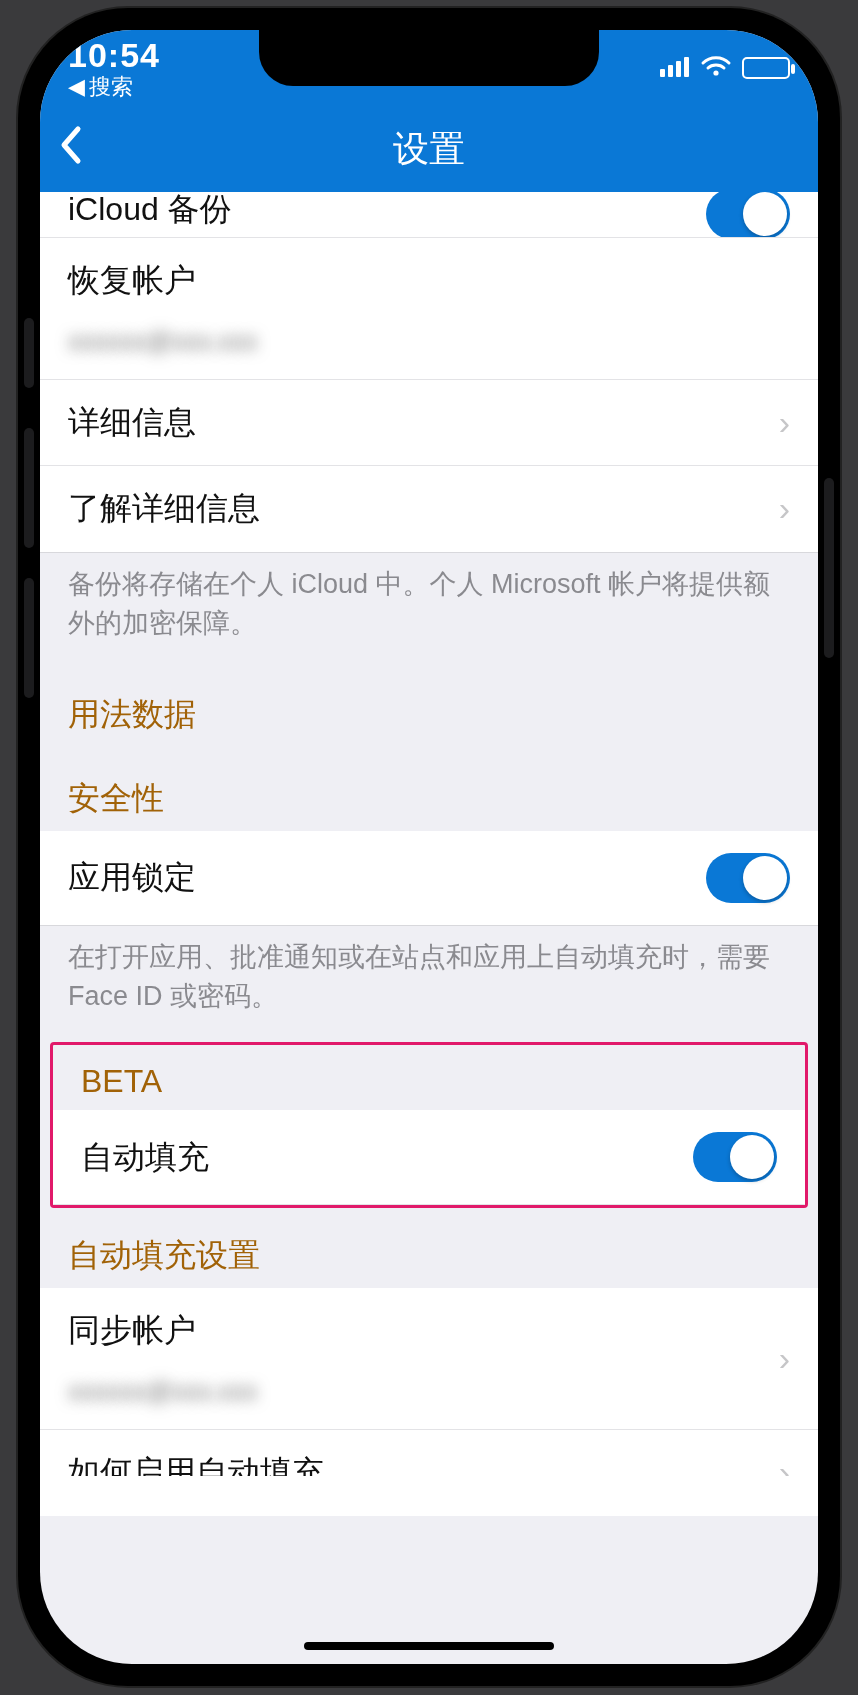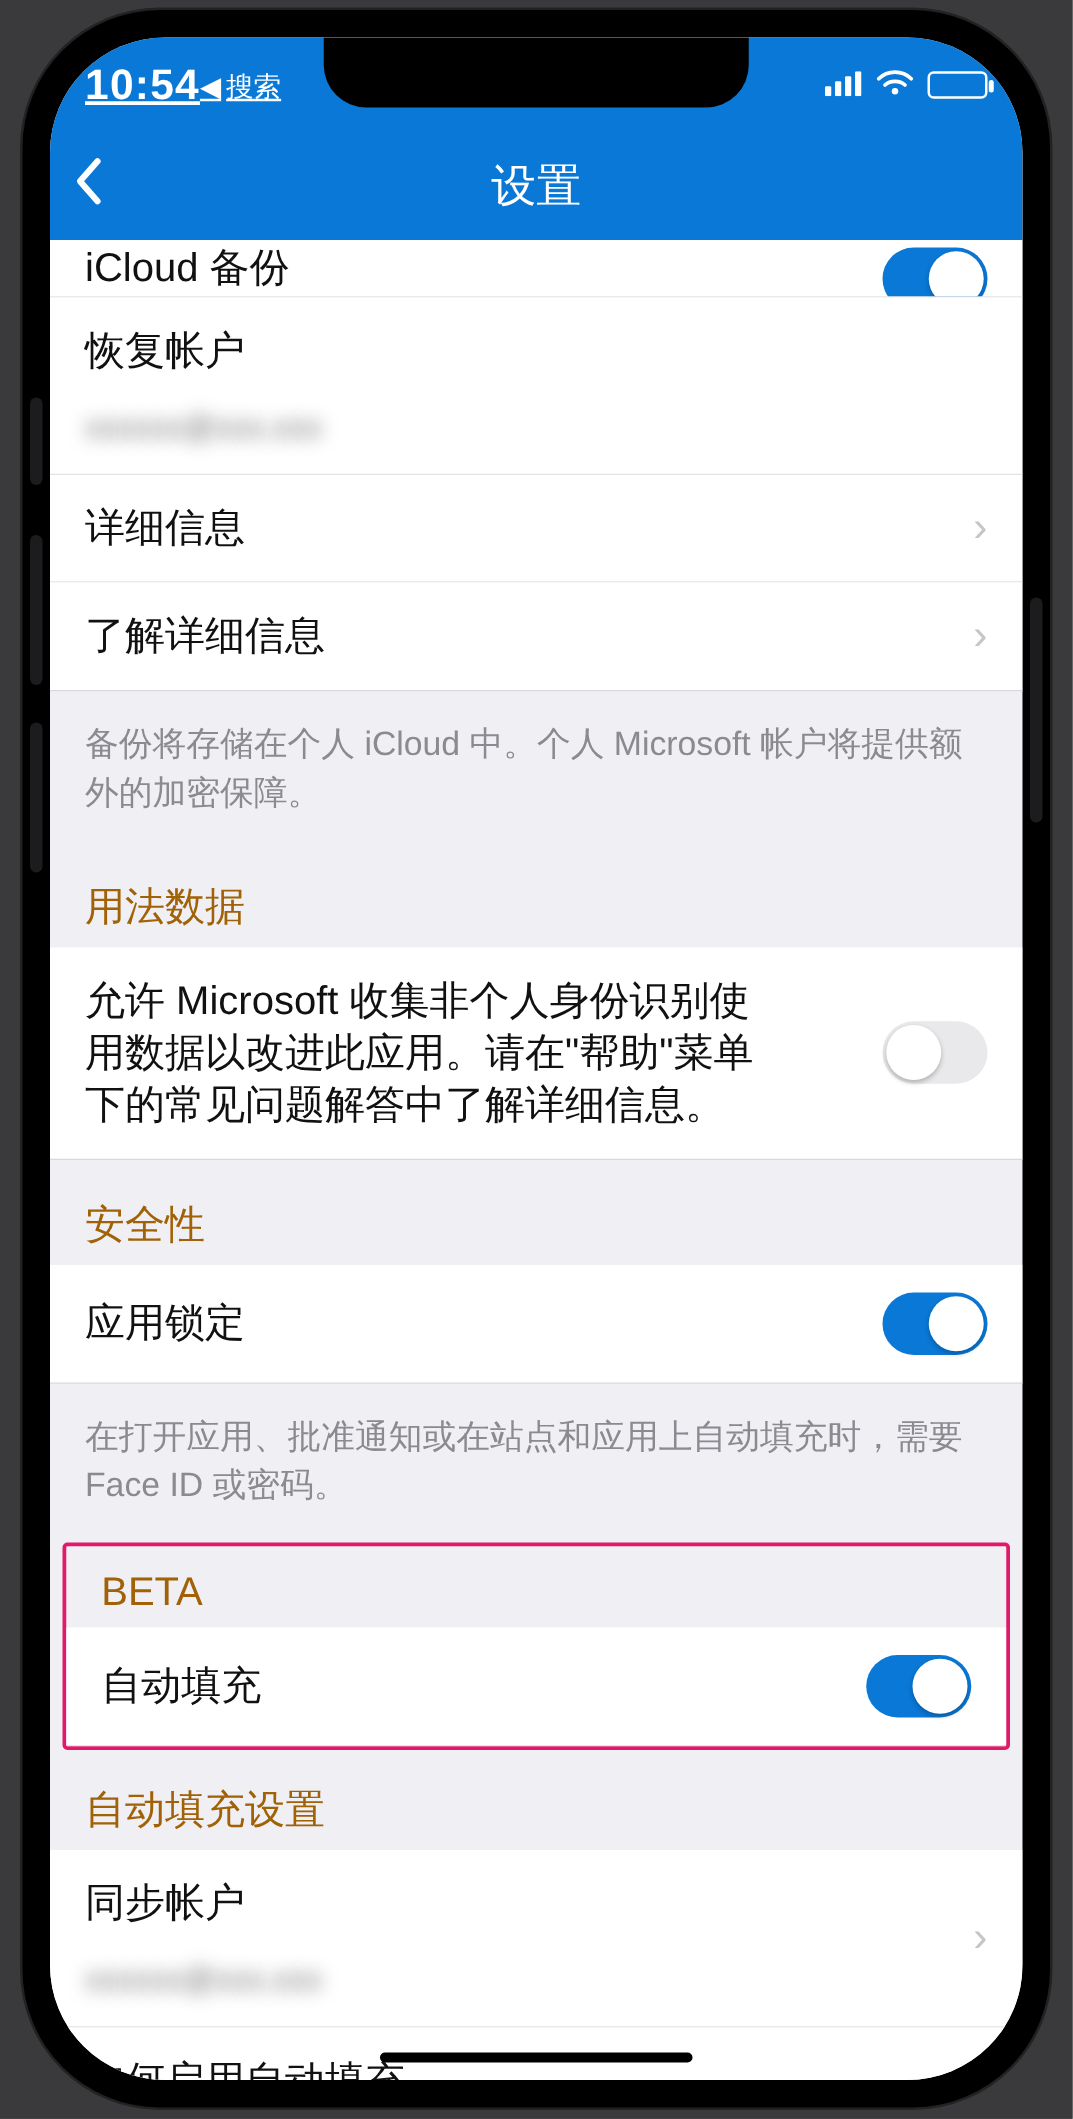--- a/index.html
+++ b/index.html
@@ -19,54 +19,54 @@
   }
   .side-btn { position: absolute; background: #1c1c1e; border-radius: 6px; }
   .sb-left1 { left: 6px; top: 310px; width: 10px; height: 70px; }
   .sb-left2 { left: 6px; top: 420px; width: 10px; height: 120px; }
   .sb-left3 { left: 6px; top: 570px; width: 10px; height: 120px; }
   .sb-right { right: 6px; top: 470px; width: 10px; height: 180px; }
 
   
   .header { background: #0a78d6; color: #fff; }
   .status-bar { display: flex; align-items: center; justify-content: space-between; height: 76px; padding: 0 28px; font-size: 30px; font-weight: 600; }
-  .status-left { display: flex; flex-direction: row; line-height: 1; text-decoration: underline; }
+  .status-left { display: flex; flex-direction: column; line-height: 1; }
   .status-time { font-size: 34px; font-weight: 700; letter-spacing: 1px; }
   .status-back-search { font-size: 22px; font-weight: 400; margin-top: 4px; display: flex; align-items: center; gap: 4px; }
   .status-right { display: flex; align-items: center; gap: 10px; font-size: 28px; }
   .battery { width: 48px; height: 22px; border: 2.5px solid #fff; border-radius: 5px; position: relative; }
   .battery::after { content:""; position:absolute; right:-7px; top:5px; width:4px; height:10px; background:#fff; border-radius:2px; }
   .battery-fill { background:#fff; height:100%; width:90%; border-radius:2px; }
 
   .nav-bar { height: 86px; display: flex; align-items: center; position: relative; }
   .nav-back { position: absolute; left: 18px; font-size: 46px; font-weight: 300; color: #fff; }
   .nav-title { margin: 16px auto; font-size: 36px; font-weight: 500; }
 
   
   .content { position: relative; }
   .row { background: #fff; padding: 22px 28px; display: flex; align-items: center; justify-content: space-between; border-bottom: 1px solid #e3e3e6; }
   .row.last-in-group { border-bottom: 1px solid #d8d8dc; }
   .row-text { font-size: 32px; color: #111; line-height: 1.3; }
   .row-sub { font-size: 26px; margin-top: 24px; }
   .row-sub.blur { color: transparent; text-shadow: 0 0 14px rgba(100,100,100,0.9); user-select: none; }
   .chev { color: #c6c6c8; font-size: 34px; font-weight: 300; }
-  .section-footer { padding: 23px 28px 20px; font-size: 27px; color: #8a8a8f; line-height: 1.45; }
+  .section-footer { padding: 12px 28px 20px; font-size: 27px; color: #8a8a8f; line-height: 1.45; }
   .section-header { padding: 30px 28px 10px; font-size: 32px; color: #a16207; }
   .section-header.tight { padding-top: 18px; }
 
   
   .toggle { width: 84px; height: 50px; border-radius: 25px; position: relative; flex-shrink: 0; }
   .toggle.on { background: #0a78d6; }
   .toggle.off { background: #e9e9ec; }
   .knob { position: absolute; top: 3px; width: 44px; height: 44px; background: #fff; border-radius: 50%; box-shadow: 0 2px 4px rgba(0,0,0,0.25); }
   .toggle.on .knob { right: 3px; }
   .toggle.off .knob { left: 3px; }
 
   
-  .row.partial { padding-top: 0; padding-bottom: 14px; align-items: flex-start; overflow: hidden; height: 46px; }
+  .row.partial { padding-top: 0; padding-bottom: 14px; align-items: center; overflow: hidden; height: 46px; }
   .row.partial .row-text { font-size: 32px; color: #111; white-space: nowrap; transform: translateY(2px); }
   .row.partial .toggle { transform: translateY(6px); }
 
   
   .highlight-box { border: 3px solid #e1196a; border-radius: 4px; margin: 6px 10px 8px; overflow: hidden; background: #efeff4; }
   .highlight-box .section-header { padding-top: 18px; }
   .highlight-box .row { border-bottom: 1px solid #e3e3e6; }
   .highlight-box .section-footer { padding-bottom: 18px; }
 
   
@@ -152,26 +152,20 @@
 
       <div class="row last-in-group">
         <div class="row-text">了解详细信息</div>
         <span class="chev">›</span>
       </div>
 
       <div class="section-footer">备份将存储在个人 iCloud 中。个人 Microsoft 帐户将提供额外的加密保障。</div>
 
       <div class="section-header">用法数据</div>
 
-      <div class="row last-in-group">
-        <div class="row-text" style="max-width:560px;">允许 Microsoft 收集非个人身份识别使用数据以改进此应用。请在"帮助"菜单下的常见问题解答中了解详细信息。</div>
-        <div class="toggle off">
-            <div class="knob"></div>
-          </div>
-      </div>
 
       <div class="section-header">安全性</div>
 
       <div class="row last-in-group">
         <div class="row-text">应用锁定</div>
         <div class="toggle on">
             <div class="knob"></div>
           </div>
       </div>
 

